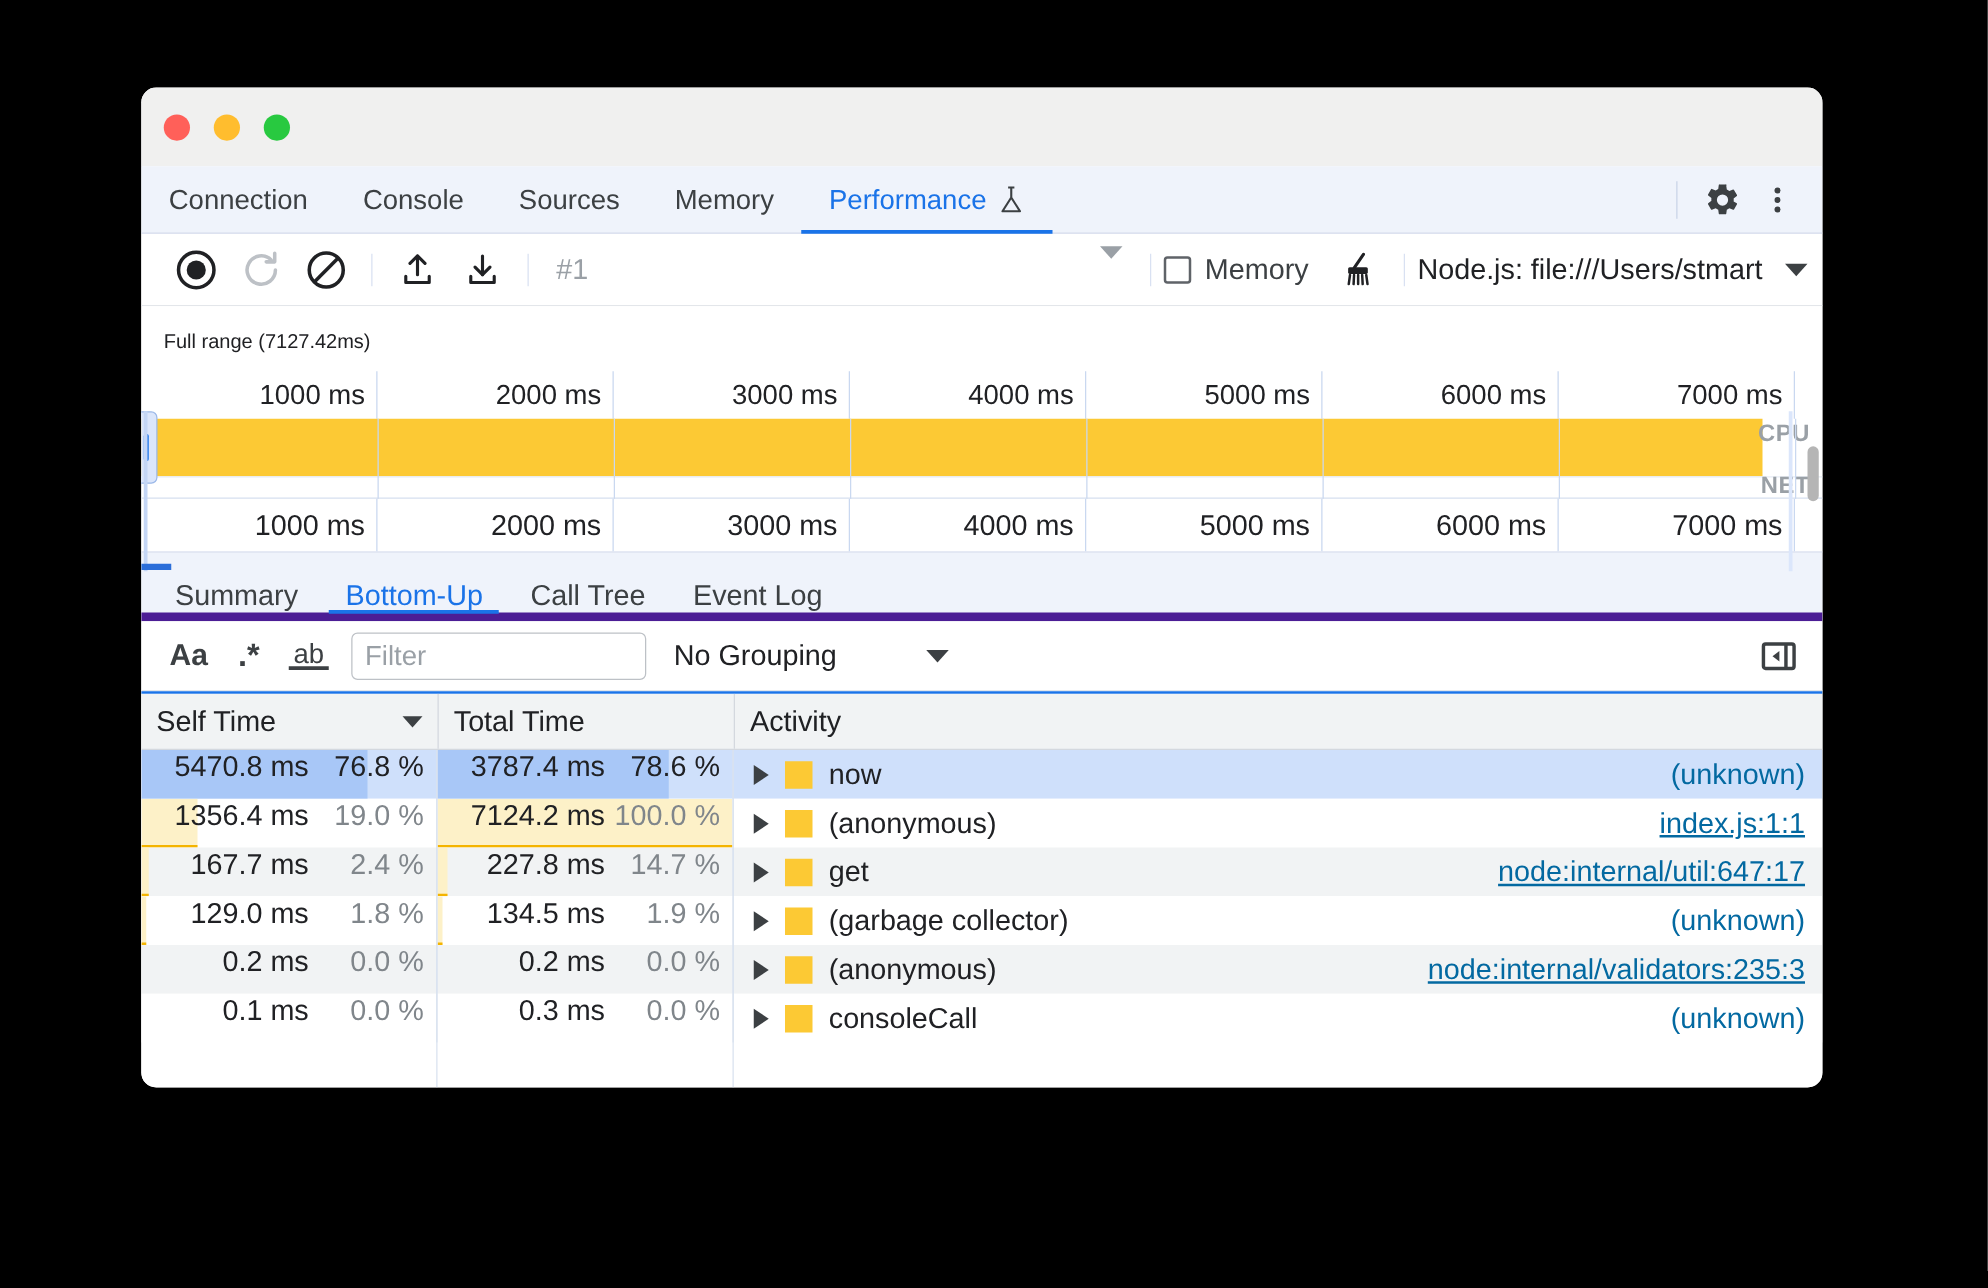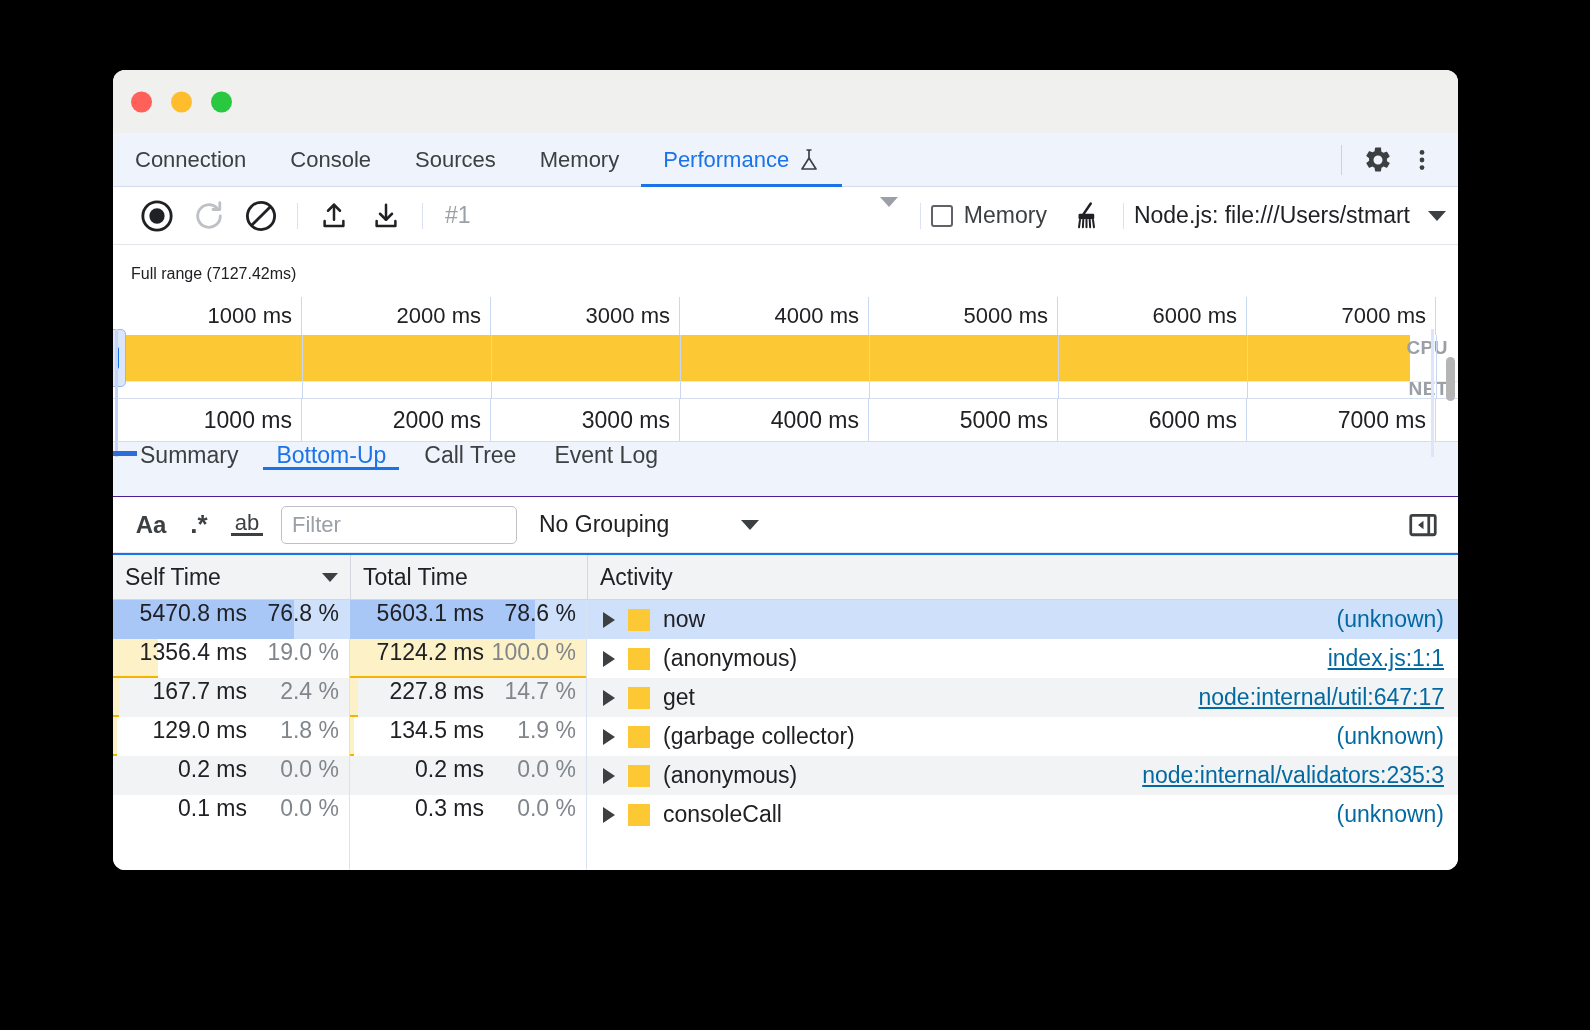--- a/index.html
+++ b/index.html
@@ -122,22 +122,22 @@
     background:#dbe6fb; border:1px solid #9bb8e8; border-radius:5px;
     display:flex; align-items:center; justify-content:center;
   }
   .sel-handle i { width:4px; height:22px; background:#1a73e8; border-radius:2px; display:block;}
   .sel-edge { position:absolute; top:0; bottom:0; width:3px; background:#c4d6f5; }
   #ov-scroll-thumb { position:absolute; right:3px; width:9px; background:#b5b5b5; border-radius:5px; }
   #blue-left-marker { position:absolute; left:0; width:24px; height:5px; background:#2b6ed9; }
   
   #paneltabs {
     flex:0 0 56px; height:56px;
-    background:#eff3fb; border-top:1px solid #d6dceb; border-bottom:1px solid #4c1d95;
-    display:flex; align-items:flex-start; padding-left:8px;
+    background:#eff3fb; border-top:1px solid #d6dceb; border-bottom:7px solid #4c1d95;
+    display:flex; align-items:flex-end; padding-left:8px;
   }
   .ptab {
     display:flex; align-items:center; padding:0 19px;
     font-size:23px; color:#3c4043; position:relative;
   }
   .ptab.active { color:#1a73e8; }
   .ptab.active::after {
     content:""; position:absolute; left:6px; right:6px; bottom:-1px; height:3px; background:#1a73e8;
   }
   
@@ -443,21 +443,21 @@
             <div class="cell col-self">
               <div class="bar" style="width: 76.8%; background: rgb(168, 199, 247);"></div>
               <div class="nums">
                 <span class="ms">5470.8 ms</span>
                 <span class="pct">76.8 %</span>
               </div>
             </div>
             <div class="cell col-total">
               <div class="bar" style="width: 78.6%; background: rgb(168, 199, 247);"></div>
               <div class="nums">
-                <span class="ms">5603.1 ms</span>
+                <span class="ms">3787.4 ms</span>
                 <span class="pct">78.6 %</span>
               </div>
             </div>
             <div class="cell-act" style="border-right: none;">
               <span class="tri"></span>
               <span class="swatch" style="background: rgb(252, 201, 52);"></span>
               <span class="aname">now</span>
               <span class="alink plain">(unknown)</span>
             </div>
           </div>

